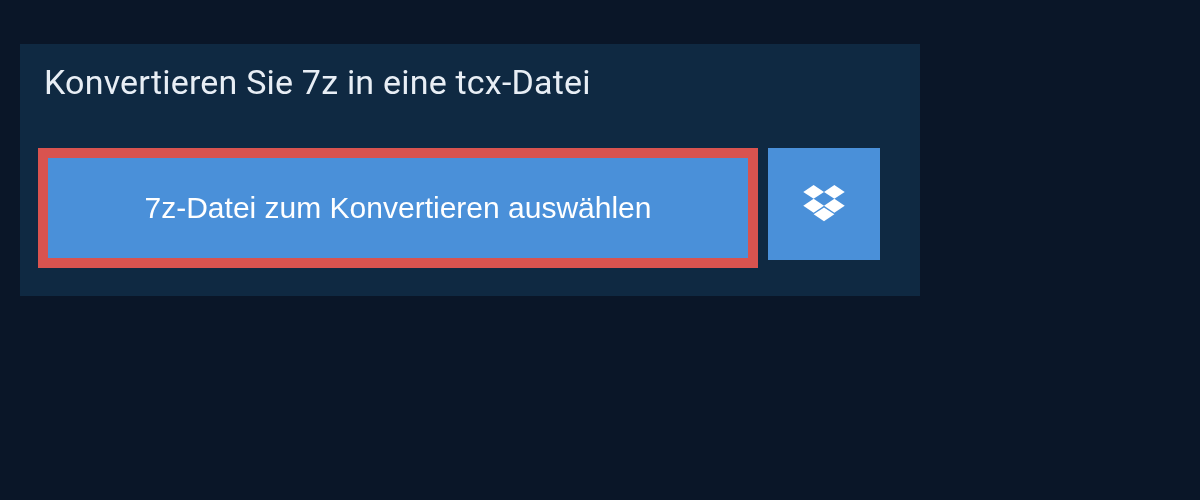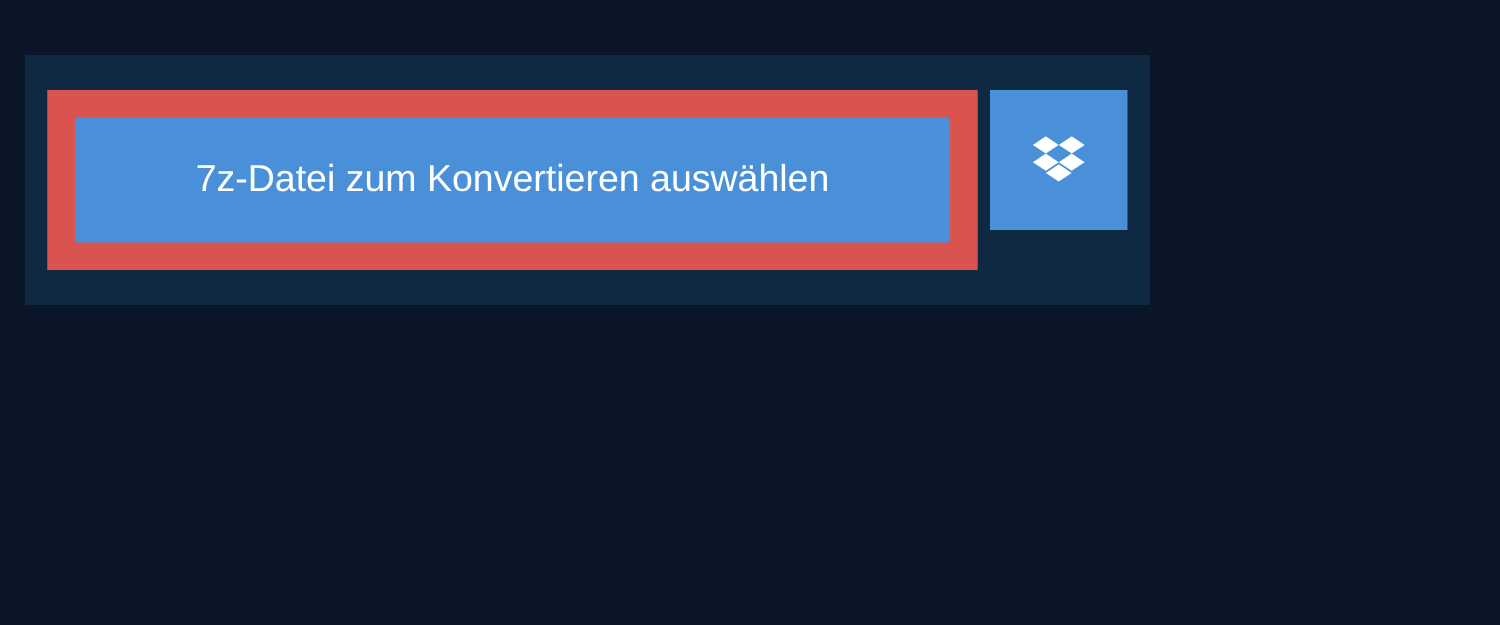--- a/index.html
+++ b/index.html
@@ -34,21 +34,21 @@
     }
     .button-row {
       display: flex;
       gap: 10px;
       padding: 28px 18px 28px 18px;
       align-items: stretch;
     }
     .highlight-wrap {
       border: 6px solid #d9534f;
       background: #d9534f;
-      padding: 16px;
+      padding: 4px;
       display: flex;
     }
     .primary-button {
       background: #4a90d9;
       color: #ffffff;
       font-size: 30px;
       font-weight: 400;
       padding: 30px 44px;
       border: none;
       cursor: pointer;
@@ -71,20 +71,23 @@
     .dropbox-icon {
       width: 42px;
       height: 38px;
       fill: #ffffff;
     }
   </style>
 </head>
 <body>
 
 <div class="panel">
+  <div class="title-bar">
+    <span class="title-text">Konvertieren Sie 7z in eine tcx-Datei</span>
+  </div>
   <div class="button-row">
     <div class="highlight-wrap">
       <button class="primary-button">
         <span>7z-Datei zum Konvertieren auswählen</span>
       </button>
     </div>
     <button class="dropbox-button">
       <svg class="dropbox-icon" viewBox="0 0 48 44">
         <path d="M12 0 L24 8 L12 16 L0 8 Z"></path>
         <path d="M36 0 L48 8 L36 16 L24 8 Z"></path>

